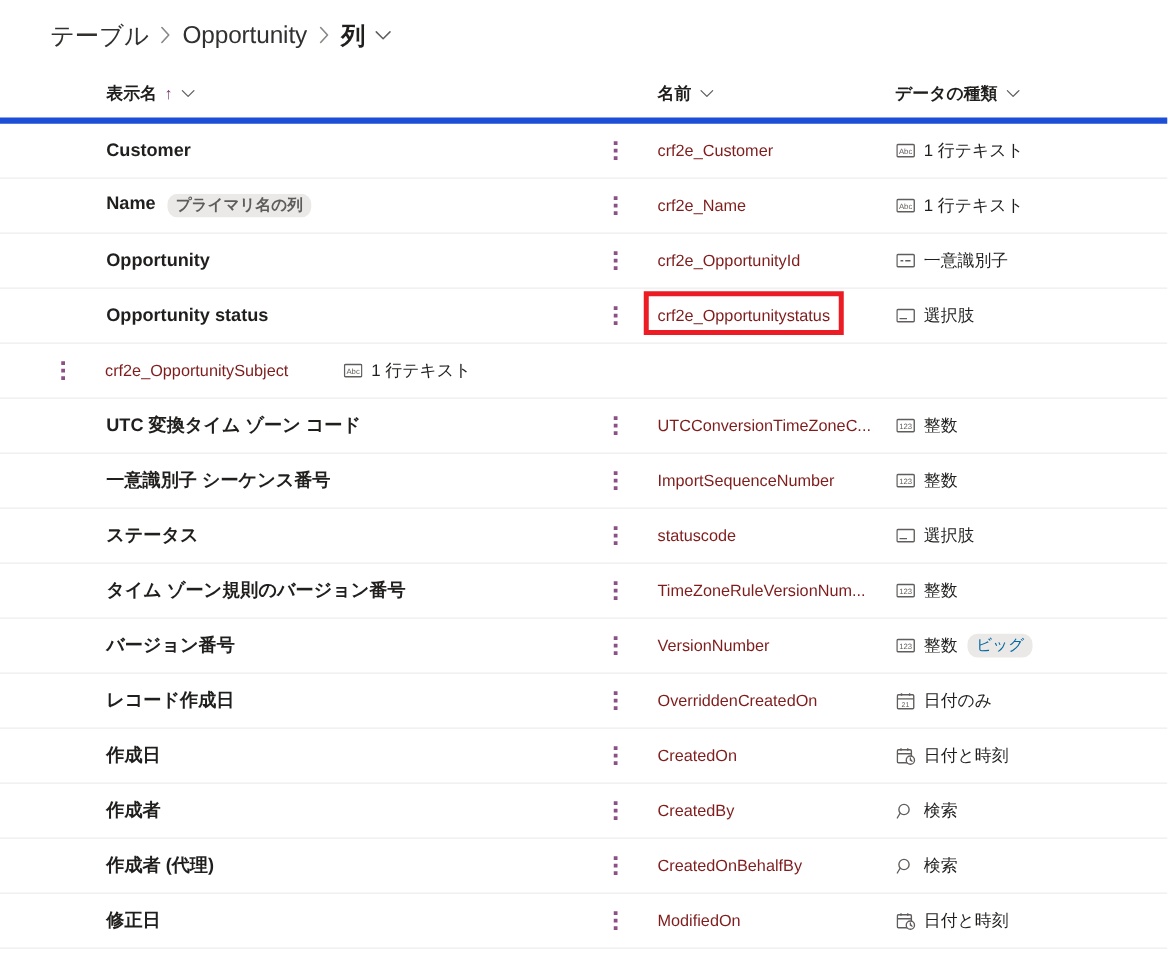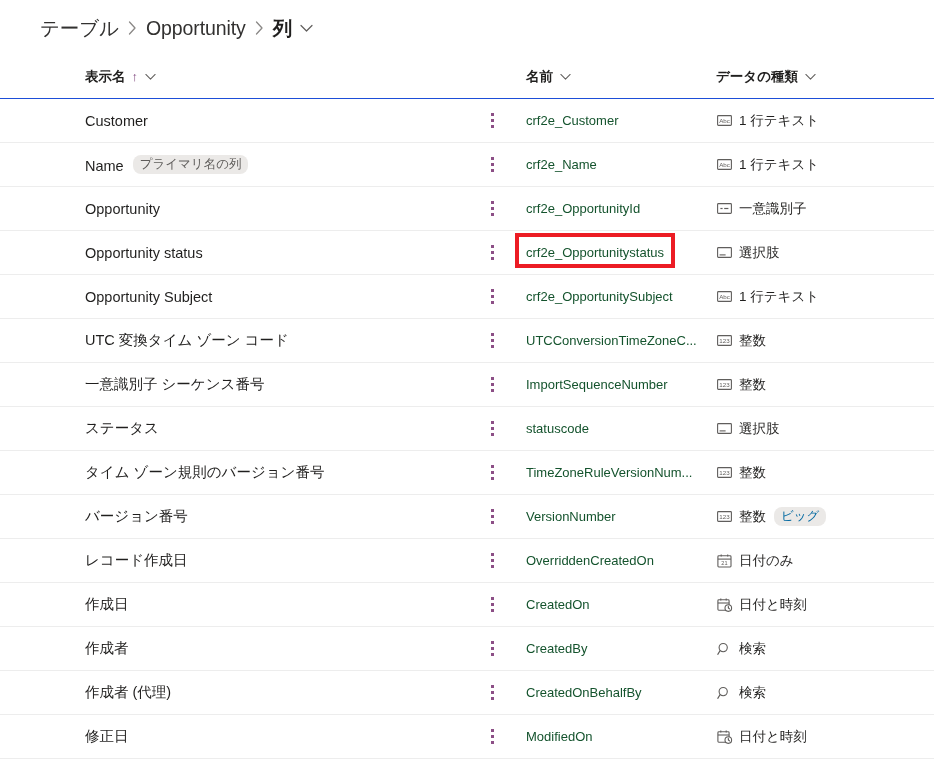--- a/index.html
+++ b/index.html
@@ -53,21 +53,21 @@
   .grid {
     margin-top: 15px;
     width: 934px;
   }
   .grid-header {
     display: flex;
     align-items: center;
     height: 44px;
     padding-left: 28px;
     box-sizing: border-box;
-    border-bottom: 1px solid #1d4ed8;
+    border-bottom: 5px solid #1d4ed8;
   }
   .hcell {
     display: flex;
     align-items: center;
     font-size: 13.5px;
     font-weight: 700;
     color: #201f1e;
     cursor: pointer;
     white-space: nowrap;
   }
@@ -96,23 +96,24 @@
     padding-left: 28px;
     box-sizing: border-box;
     border-bottom: 1px solid #ededed;
     position: relative;
   }
 
   .cell-display {
     font-size: 14.5px;
     color: #201f1e;
     display: flex;
-    align-items: flex-end;
+    align-items: flex-start;
     white-space: nowrap;
     overflow: hidden;
+    font-weight: bold;
   }
   .badge {
     display: inline-block;
     margin-left: 9px;
     padding: 2px 7px 3px 7px;
     background: #ebe9e7;
     color: #5e5c5a;
     font-size: 12.5px;
     border-radius: 8px;
     line-height: 1.15;
@@ -138,21 +139,21 @@
   .dots span {
     display: block;
     width: 3px;
     height: 3px;
     background: #8c4f86;
     border-radius: 0;
   }
 
   .cell-name {
     font-size: 13px;
-    color: #14532d;
+    color: #7f1d1d;
     white-space: nowrap;
     overflow: hidden;
     text-overflow: clip;
   }
 
   .cell-type {
     display: flex;
     align-items: center;
     font-size: 13.5px;
     color: #201f1e;
@@ -329,23 +330,20 @@
             <svg width="15" height="13" viewBox="0 0 15 13" aria-hidden="true">
               <rect x="0.6" y="1.6" width="13.8" height="9.8" rx="0.8" stroke="#605e5c" stroke-width="1.1" fill="none"></rect>
               <line x1="2.6" y1="8.9" x2="8.6" y2="8.9" stroke="#605e5c" stroke-width="1.1"></line>
             </svg>
           </span>
           <span>選択肢</span>
         </div>
         <div class="highlight-box"></div>
       </div>
       <div class="grid-row">
-        <div class="col-display cell-display">
-          <span>Opportunity Subject</span>
-        </div>
         <div class="col-menu">
           <div class="dots">
             <span></span>
             <span></span>
             <span></span>
           </div>
         </div>
         <div class="col-name cell-name">crf2e_OpportunitySubject</div>
         <div class="col-type cell-type">
           <span class="type-icon">

